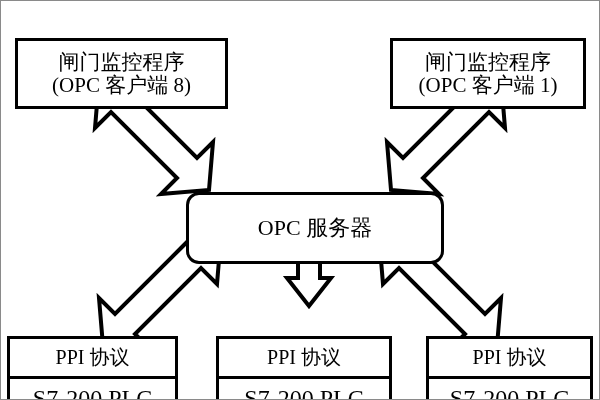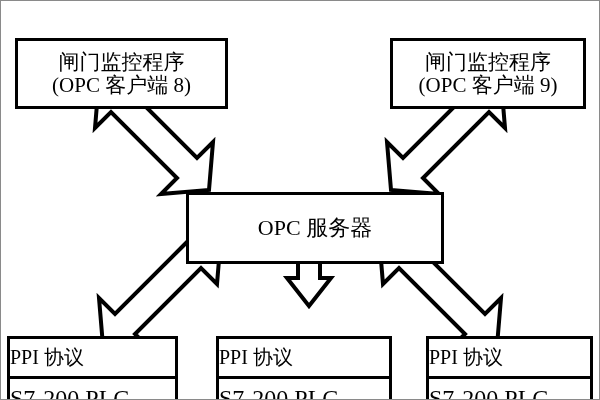--- a/index.html
+++ b/index.html
@@ -51,20 +51,21 @@
     white-space: nowrap;
     font-family: "Liberation Serif", "DejaVu Serif", serif;
   }
   .client-box .node-line { font-size: 21px; }
   .client-box .node-line.l1 { letter-spacing: 0px; }
   .server-box .node-line { font-size: 22px; }
   .plc-cell {
     flex: 1 1 auto;
     display: flex;
     align-items: center;
+    justify-content: center;
   }
   .plc-cell.top {
     border-bottom: 3px solid #000000;
   }
   .plc-cell .node-line { font-size: 20px; }
   .plc-cell.bottom .node-line { font-size: 24px; }
 </style>
 </head>
 <body>
 
@@ -83,24 +84,24 @@
     <polygon fill="#ffffff" stroke="#000000" stroke-width="4" stroke-linejoin="miter" points="379,236 383,284 399,268 465,334 449,350 497,346 501,298 485,314 419,248 403,232"></polygon>
   </svg>
 
   <div class="node-box client-box" style="left:15px; top:7px; width:213px; height:71px;">
     <div class="node-line l1">闸门监控程序</div>
     <div class="node-line l2">(OPC 客户端 8)</div>
   </div>
 
   <div class="node-box client-box" style="left:390px; top:7px; width:196px; height:71px;">
     <div class="node-line l1">闸门监控程序</div>
-    <div class="node-line l2">(OPC 客户端 9)</div>
+    <div class="node-line l2">(OPC 客户端 1)</div>
   </div>
 
-  <div class="node-box server-box" style="left:186px; top:161px; width:258px; height:72px;">
+  <div class="node-box server-box" style="left:186px; top:161px; width:258px; height:72px;border-radius:13px;">
     <div class="node-line l1">OPC 服务器</div>
   </div>
 
   <div class="node-box plc-box" style="left:7px; top:305px; width:171px; height:87px;">
     <div class="plc-cell top">
       <div class="node-line">PPI 协议</div>
     </div>
     <div class="plc-cell bottom">
       <div class="node-line">S7-200 PLC</div>
     </div>

